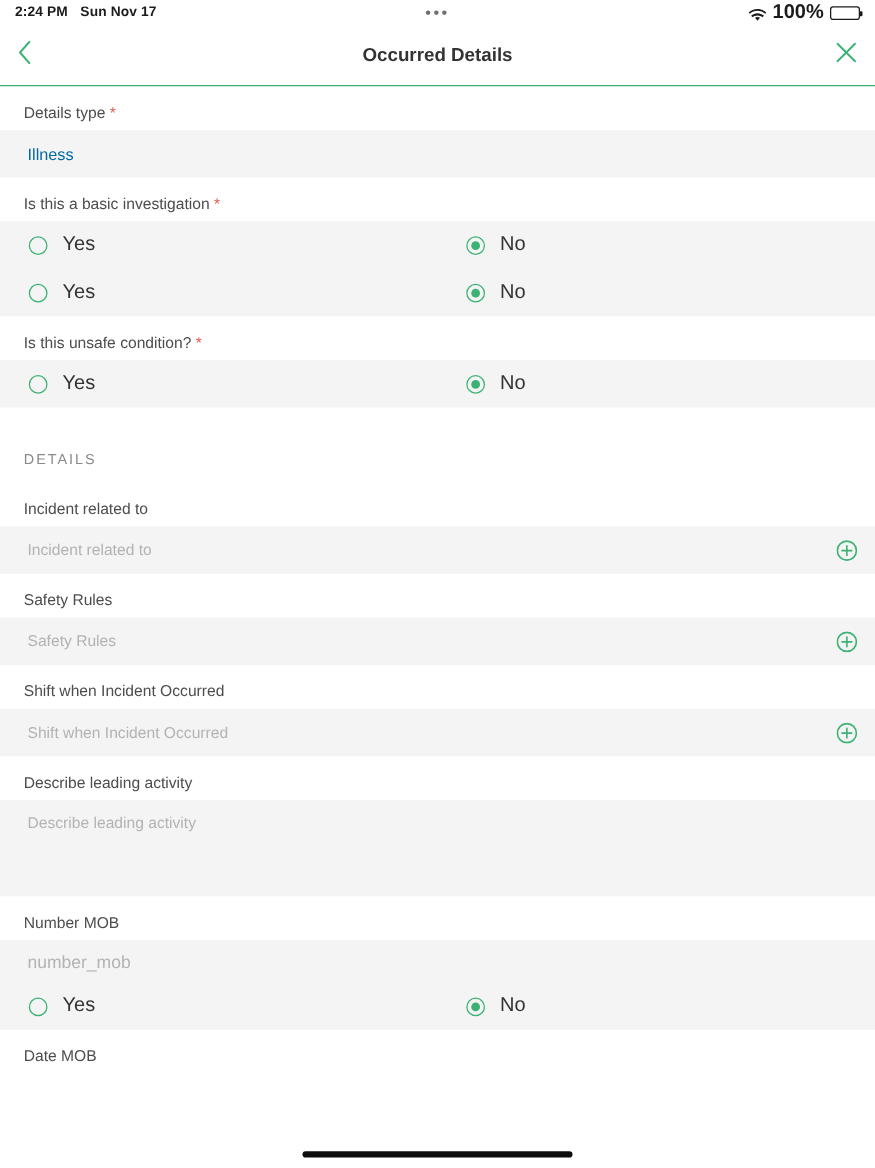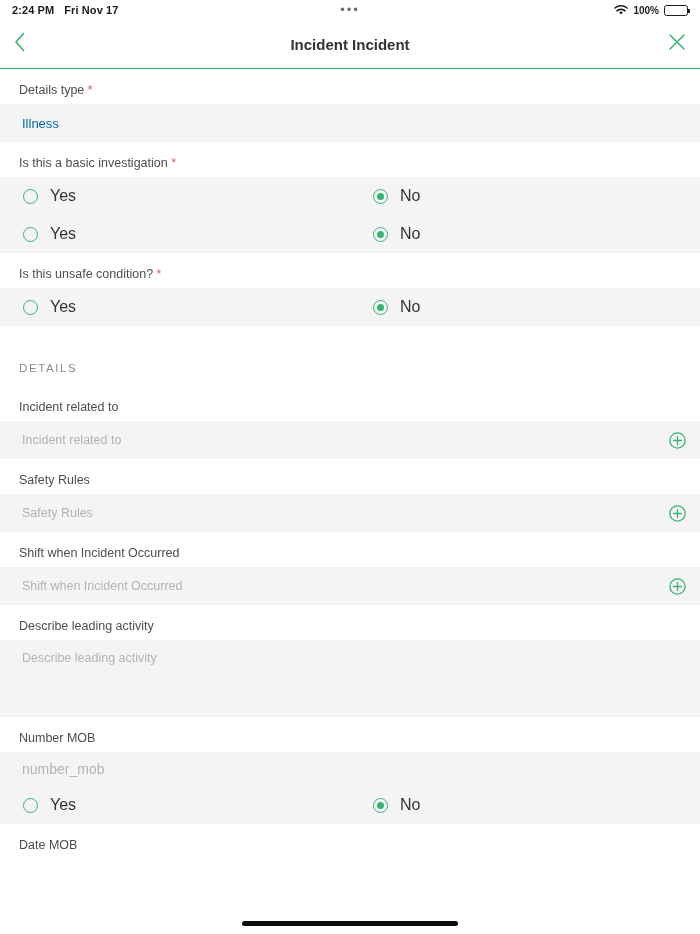--- a/index.html
+++ b/index.html
@@ -33,21 +33,21 @@
   .status-center {
     position: absolute;
     left: 0; right: 0;
     display: flex; justify-content: center; align-items: center;
     pointer-events: none;
   }
   .dots { letter-spacing: 2px; font-size: 13px; color: #6d6d6d; line-height: 10px; }
   .status-right {
     margin-left: auto;
     display: flex; align-items: center; gap: 5px;
-    font-size: 10px; font-weight: 600;
+    font-size: 16px; font-weight: 600;
   }
   .wifi-icon { display: inline-block; width: 14px; height: 11px; }
   .battery {
     width: 24px; height: 11px;
     border: 1px solid #1b1b1b;
     border-radius: 2.5px;
     position: relative;
     padding: 1px;
   }
   .battery::after {
@@ -215,21 +215,21 @@
   }
 </style>
 </head>
 <body>
 
 <div class="screen">
 
   <div class="status-bar">
     <div class="status-left">
       <span>2:24 PM</span>
-      <span>Fri Nov 17</span>
+      <span>Sun Nov 17</span>
     </div>
     <div class="status-center">
       <span class="dots">•••</span>
     </div>
     <div class="status-right">
       <span class="wifi-icon">
         <svg width="14" height="11" viewBox="0 0 14 11">
           <path d="M7 9.6 L9 7.2 C7.9 6.3 6.1 6.3 5 7.2 Z" fill="#1b1b1b"></path>
           <path d="M7 5.3 C8.6 5.3 10 5.9 11 6.8 L12.1 5.5 C10.7 4.2 8.9 3.5 7 3.5 C5.1 3.5 3.3 4.2 1.9 5.5 L3 6.8 C4 5.9 5.4 5.3 7 5.3 Z" fill="#1b1b1b"></path>
           <path d="M7 1.6 C9.4 1.6 11.6 2.5 13.2 4 L14 3 C12.2 1.2 9.7 0.1 7 0.1 C4.3 0.1 1.8 1.2 0 3 L0.8 4 C2.4 2.5 4.6 1.6 7 1.6 Z" fill="#1b1b1b"></path>
@@ -241,21 +241,21 @@
       </span>
     </div>
   </div>
 
   <div class="nav-bar">
     <span class="nav-back">
       <svg width="12" height="20" viewBox="0 0 12 20">
           <path d="M9.5 1.5 L2 10 L9.5 18.5" stroke="#3bb273" stroke-width="1.6" fill="none" stroke-linecap="round" stroke-linejoin="round"></path>
         </svg>
     </span>
-    <div class="nav-title">Incident Incident</div>
+    <div class="nav-title">Occurred Details</div>
     <span class="nav-close">
       <svg width="18" height="18" viewBox="0 0 18 18">
           <path d="M2 2 L16 16 M16 2 L2 16" stroke="#3bb273" stroke-width="1.5" stroke-linecap="round"></path>
         </svg>
     </span>
   </div>
 
   <div class="content">
 
     <div class="field-label">

